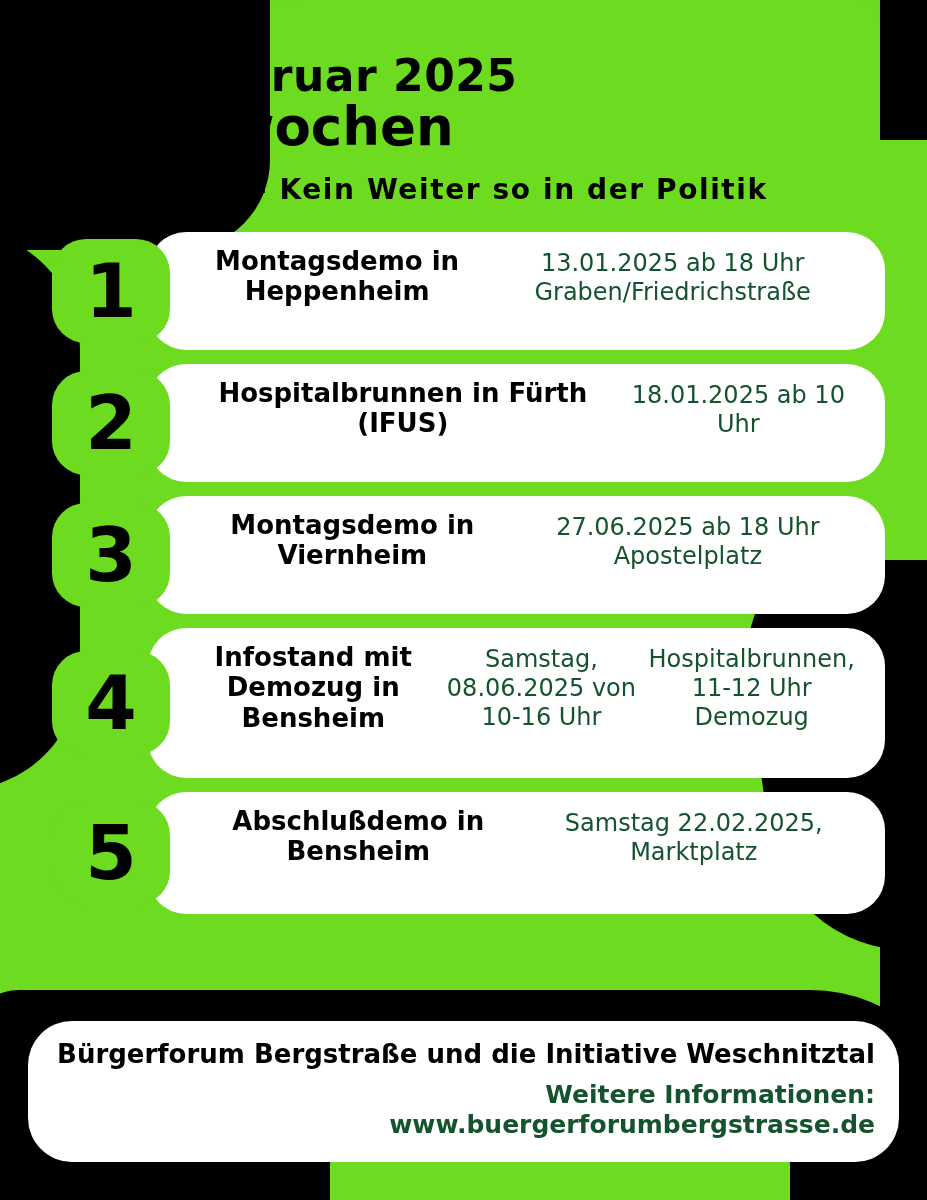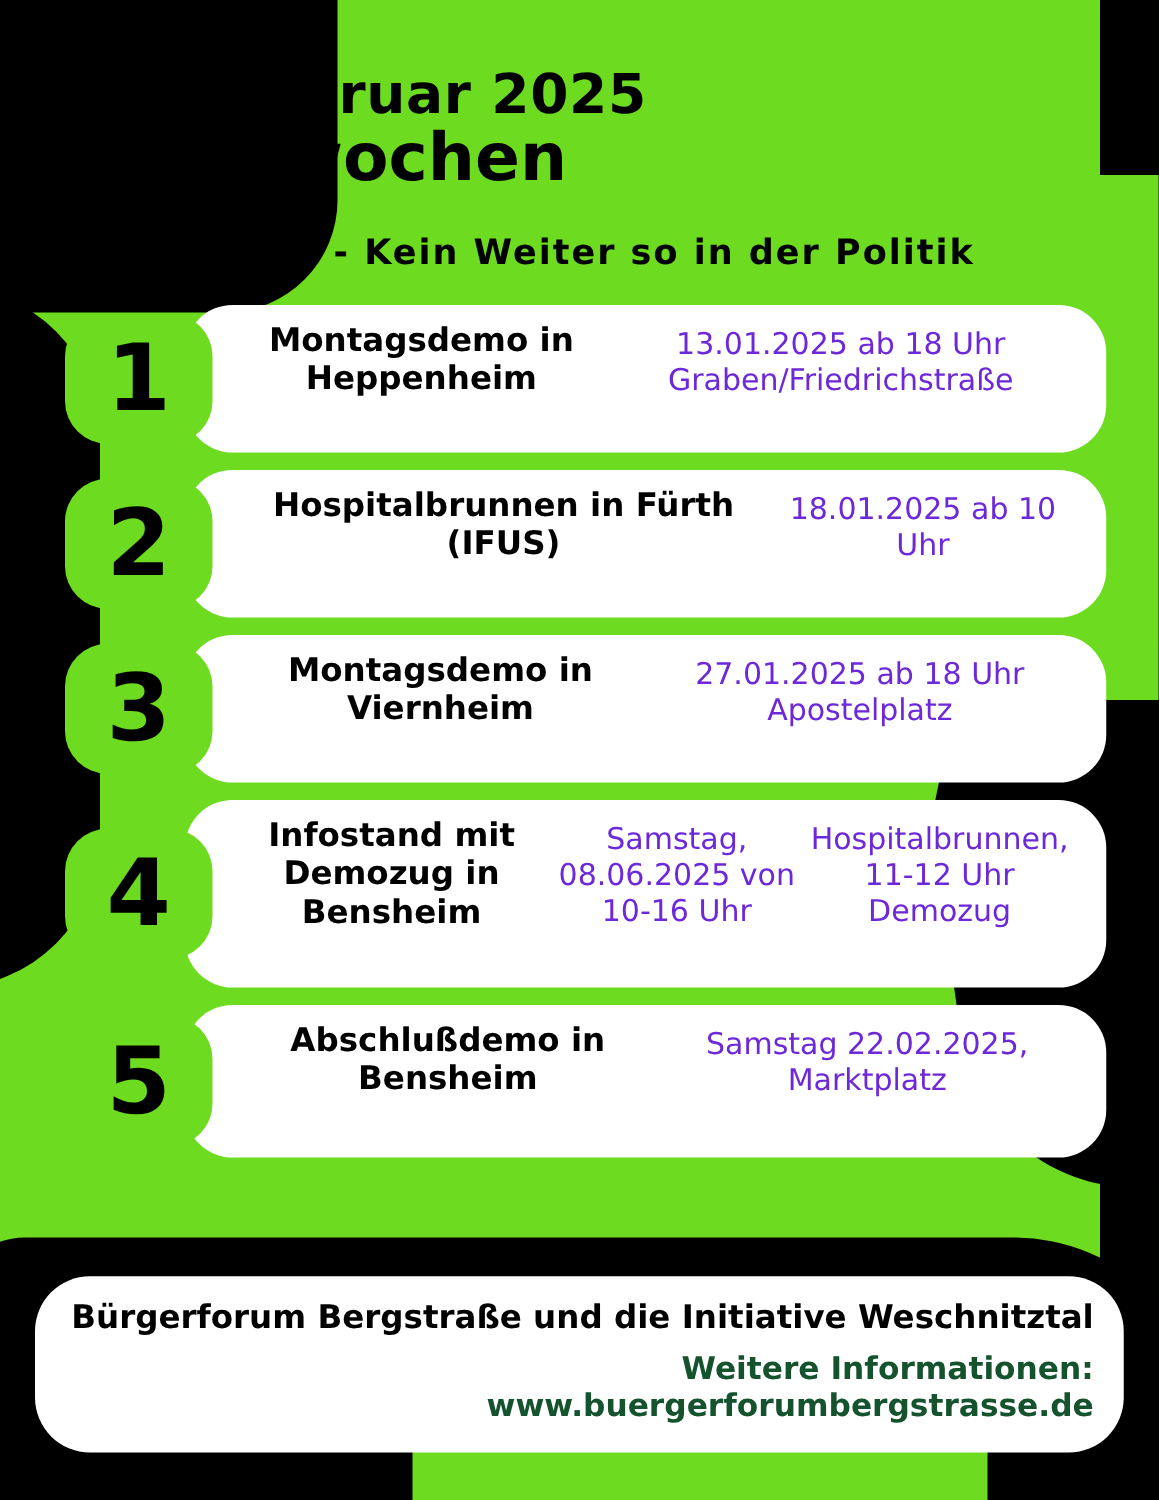--- a/index.html
+++ b/index.html
@@ -124,26 +124,25 @@
     line-height: 1.08;
   }
   .title-line2 {
     font-size: 53px;
     font-weight: 800;
     color: #000;
     line-height: 1.08;
     margin-top: -2px;
   }
   .subtitle {
-    margin-top: 30px;
+    margin-top: 18px;
     font-size: 28px;
     font-weight: 800;
     color: #000;
     letter-spacing: 1.6px;
-    padding-left: 12px;
   }
 
   .list {
     margin-top: 26px;
     padding: 0 42px 0 52px;
   }
 
   .item {
     display: flex;
     align-items: center;
@@ -177,21 +176,21 @@
     justify-content: center;
   }
   .card-title {
     font-size: 26px;
     font-weight: 800;
     color: #000;
     line-height: 1.18;
   }
   .card-sub {
     font-size: 24px;
-    color: #6d28d9;
+    color: #14532d;
     line-height: 1.22;
     margin-top: 3px;
   }
 
   
   .item-1 .card, .item-2 .card, .item-3 .card { min-height: 88px; }
   .item-4 .card { min-height: 120px; }
   .item-5 .card { min-height: 92px; justify-content: space-between; }
   .item-2, .item-3, .item-4 { margin-bottom: 14px; }
 
@@ -256,21 +255,21 @@
         <div class="card">
           <div class="card-title">Hospitalbrunnen in Fürth (IFUS)</div>
           <div class="card-sub">18.01.2025 ab 10 Uhr</div>
         </div>
       </div>
 
       <div class="item item-3">
         <div class="num-badge">3</div>
         <div class="card">
           <div class="card-title">Montagsdemo in Viernheim</div>
-          <div class="card-sub">27.01.2025 ab 18 Uhr Apostelplatz</div>
+          <div class="card-sub">27.06.2025 ab 18 Uhr Apostelplatz</div>
         </div>
       </div>
 
       <div class="item item-4">
         <div class="num-badge">4</div>
         <div class="card">
           <div class="card-title">Infostand mit Demozug in Bensheim</div>
           <div class="card-sub">Samstag, 08.06.2025 von 10-16 Uhr</div>
           <div class="card-sub">Hospitalbrunnen, 11-12 Uhr Demozug</div>
         </div>

